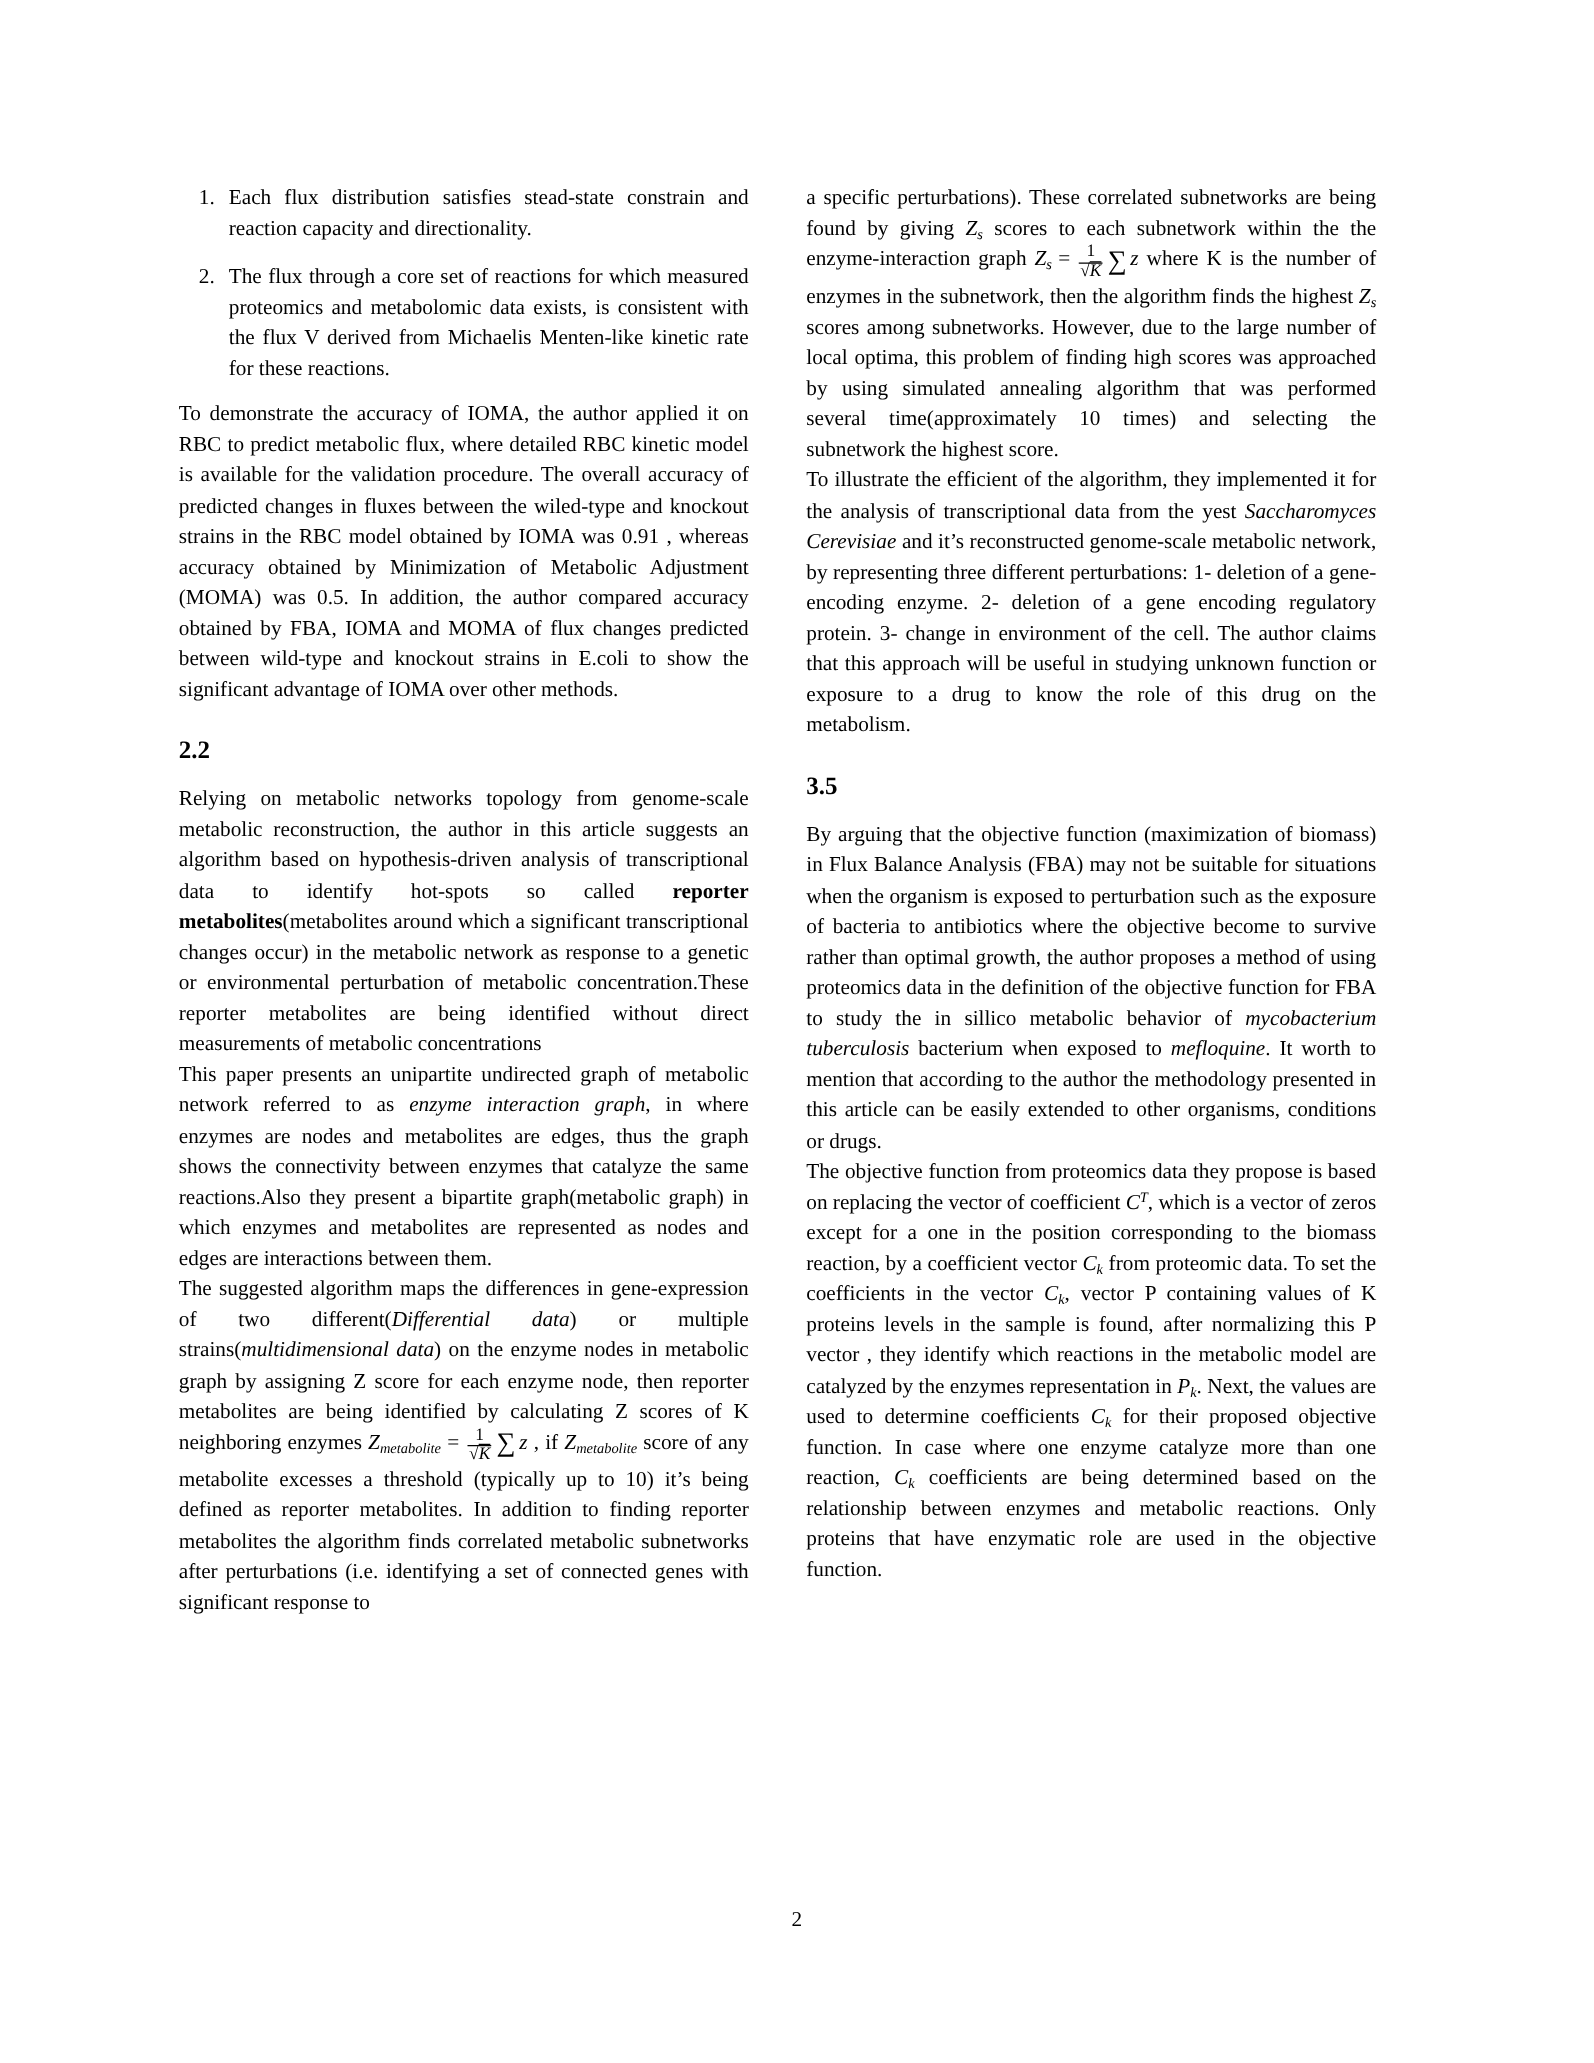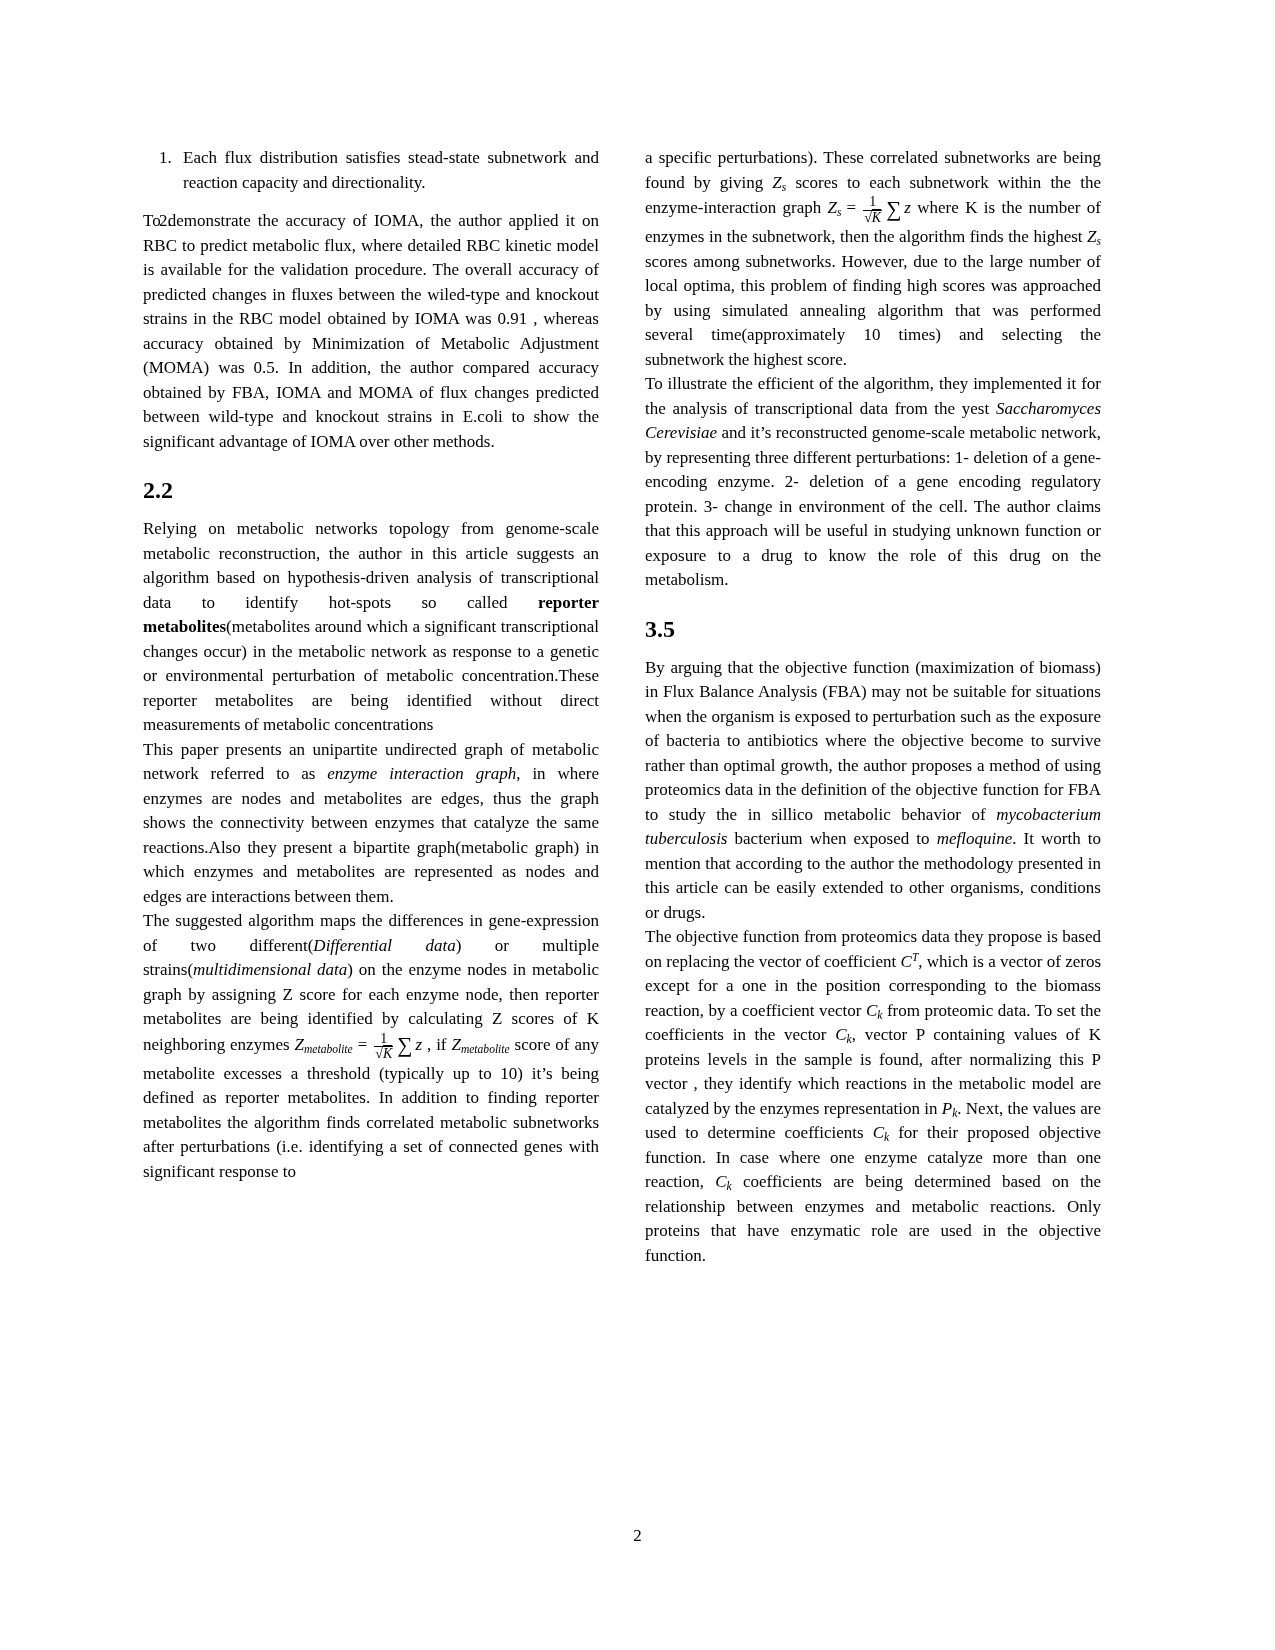--- a/index.html
+++ b/index.html
@@ -10,21 +10,21 @@
   }
   .page{position:absolute;inset:0;}
   .col{position:absolute;top:146px;width:456px;font-size:17px;line-height:24.5px;}
   .col-left{left:143px;}
   .col-right{left:645px;}
   .para{text-align:justify;margin:0;}
   .list{margin:0 0 12px 0;}
   .list-item{position:relative;padding-left:40px;text-align:justify;}
   .list-item + .list-item{margin-top:14px;}
   .li-num{position:absolute;left:16px;}
-  .section-heading{display:flex;font-size:24px;line-height:29px;font-weight:bold;margin:22px 0 12px 0;}
+  .section-heading{display:flex;font-size:20px;line-height:29px;font-weight:bold;margin:22px 0 12px 0;}
   .sec-num{width:55px;flex:none;}
   .sec-title{flex:1;text-align:justify;}
   b{font-weight:bold;}
   i{font-style:italic;}
   .math{font-style:italic;white-space:nowrap;}
   .math .rel{font-style:normal;margin:0 5px;}
   .frac{display:inline-block;vertical-align:-0.6em;text-align:center;line-height:1.05;font-size:0.82em;font-style:normal;margin:0 2px;}
   .frac .num{display:block;border-bottom:1px solid #000;padding:0 3px;}
   .frac .den{display:block;padding:0 1px;font-style:italic;}
   .frac .radical{font-style:normal;}
@@ -38,24 +38,25 @@
 </head>
 <body>
 
 <div class="page">
 
   <div class="col col-left">
 
     <div class="list">
       <div class="list-item">
         <span class="li-num">1.</span>
-        <span>Each flux distribution satisfies stead-state subnetwork and reaction capacity and directionality.</span>
+        <span>Each flux distribution satisfies stead-state constrain and reaction capacity and directionality.</span>
       </div>
       <div class="list-item">
         <span class="li-num">2.</span>
+        <span>The flux through a core set of reactions for which measured proteomics and metabolomic data exists, is consistent with the flux V derived from Michaelis Menten-like kinetic rate for these reactions.</span>
       </div>
     </div>
 
     <p class="para"><span>To demonstrate the accuracy of IOMA, the author applied it on RBC to predict metabolic flux, where detailed RBC kinetic model is available for the validation procedure. The overall accuracy of predicted changes in fluxes between the wiled-type and knockout strains in the RBC model obtained by IOMA was 0.91 , whereas accuracy obtained by Minimization of Metabolic Adjustment (MOMA) was 0.5. In addition, the author compared accuracy obtained by FBA, IOMA and MOMA of flux changes predicted between wild-type and knockout strains in E.coli to show the significant advantage of IOMA over other methods.</span></p>
 
     <div class="section-heading">
       <span class="sec-num">2.2</span>
     </div>
 
     <p class="para"><span>Relying on metabolic networks topology from genome-scale metabolic reconstruction, the author in this article suggests an algorithm based on hypothesis-driven analysis of transcriptional data to identify hot-spots so called </span><b>reporter metabolites</b><span>(metabolites around which a significant transcriptional changes occur) in the metabolic network as response to a genetic or environmental perturbation of metabolic concentration.These reporter metabolites are being identified without direct measurements of metabolic concentrations</span></p>

